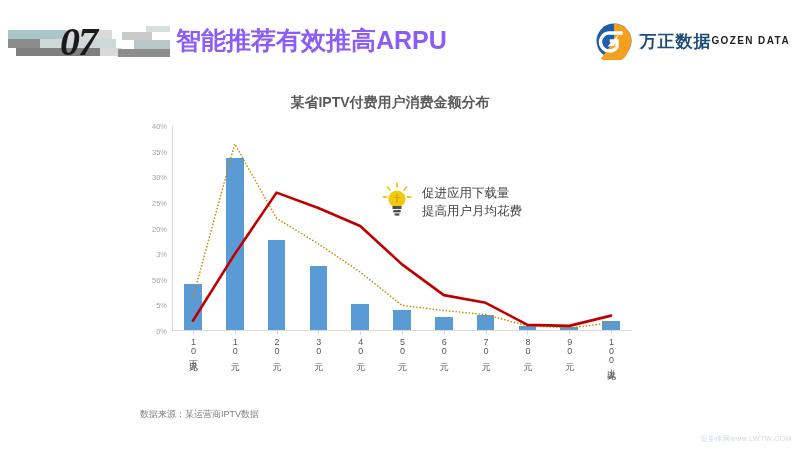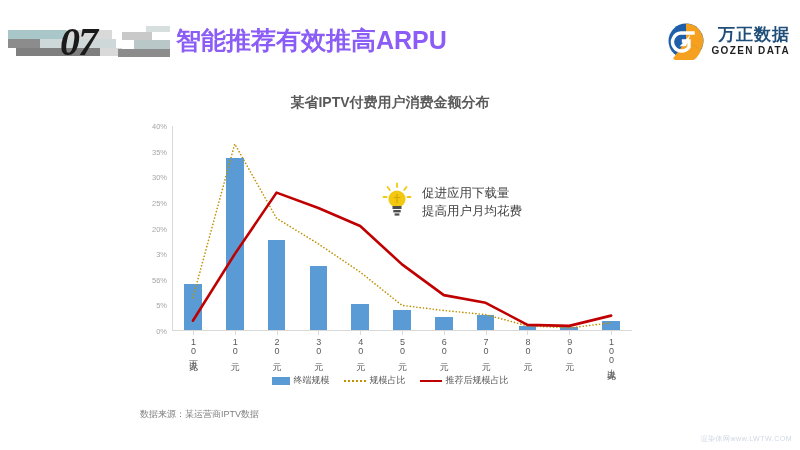--- a/index.html
+++ b/index.html
@@ -5,21 +5,21 @@
 <style>
   html,body{margin:0;padding:0;}
   body{
     width:800px;height:450px;overflow:hidden;background:#ffffff;
     font-family:"Liberation Sans","DejaVu Sans",sans-serif;
     position:relative;
   }
   .slide{position:absolute;inset:0;background:#fff;}
 
   
-  .header{position:absolute;left:0;top:0;width:800px;height:78px;text-align:right;}
+  .header{position:absolute;left:0;top:0;width:800px;height:78px;}
   .deco{position:absolute;}
   .d1{left:8px;top:30px;width:58px;height:9px;background:#a9c6c8;}
   .d2{left:66px;top:30px;width:46px;height:9px;background:#d9d9d9;}
   .d3{left:8px;top:39px;width:32px;height:9px;background:#8c8c8c;}
   .d4{left:40px;top:39px;width:76px;height:9px;background:#cfd8d8;}
   .d5{left:16px;top:48px;width:84px;height:8px;background:#7f7f7f;}
   .d6{left:100px;top:48px;width:22px;height:8px;background:#d9d9d9;}
 
   .num{position:absolute;left:60px;top:18px;font-size:40px;font-weight:bold;
        font-style:italic;color:#1a1a1a;letter-spacing:-2px;
@@ -29,21 +29,21 @@
   .d8{position:absolute;left:134px;top:40px;width:36px;height:9px;background:#b9c7c9;}
   .d9{position:absolute;left:118px;top:49px;width:52px;height:8px;background:#8c8c8c;}
   .d10{position:absolute;left:146px;top:26px;width:24px;height:6px;background:#d6dede;}
 
   .htitle{position:absolute;left:176px;top:24px;font-size:25px;font-weight:bold;
           color:#8b5cf6;letter-spacing:0px;white-space:nowrap;}
 
   
   .logo{position:absolute;right:10px;top:20px;height:42px;display:flex;align-items:center;gap:6px;}
   .logo-mark{width:38px;height:38px;position:relative;flex:0 0 auto;}
-  .logo-txt{display:flex;flex-direction:column;line-height:1;}
+  .logo-txt{display:flex;flex-direction:row;line-height:1;}
   .logo-cn{font-size:17px;font-weight:bold;color:#1f4e79;letter-spacing:1px;}
   .logo-en{font-size:10px;font-weight:bold;color:#1f1f1f;letter-spacing:1.4px;margin-top:3px;}
 
   
   .chart{position:absolute;left:120px;top:86px;width:540px;height:320px;}
   .chart-title{position:absolute;left:0;top:8px;width:540px;text-align:center;
                font-size:14px;color:#595959;font-weight:bold;}
 
   .plot{position:absolute;left:52px;top:40px;width:460px;height:205px;}
   .axis-y-label{position:absolute;right:100%;margin-right:5px;font-size:7.5px;color:#a6a6a6;
@@ -168,34 +168,20 @@
           <div class="xlab" style="left: 313.636px;">70元</div>
           <div class="tick" style="left: 355.455px;"></div>
           <div class="xlab" style="left: 355.455px;">80元</div>
           <div class="tick" style="left: 397.273px;"></div>
           <div class="xlab" style="left: 397.273px;">90元</div>
           <div class="tick" style="left: 439.091px;"></div>
           <div class="xlab" style="left: 439.091px;">100元以上</div>
         </div>
     </div>
 
-    <div class="legend" id="legend">
-        <div class="lg">
-          <span class="sw-bar"></span>
-          <span>终端规模</span>
-        </div>
-        <div class="lg">
-          <span class="sw-dot"></span>
-          <span>规模占比</span>
-        </div>
-        <div class="lg">
-          <span class="sw-line"></span>
-          <span>推荐后规模占比</span>
-        </div>
-      </div>
   </div>
 
   <div class="callout">
     <div class="bulb">
       <svg width="30" height="38" viewBox="0 0 30 38">
         <g stroke="#f2c811" stroke-width="1.8" stroke-linecap="round">
           <line x1="15" y1="1.5" x2="15" y2="5"></line>
           <line x1="5.5" y1="5" x2="7.8" y2="8"></line>
           <line x1="24.5" y1="5" x2="22.2" y2="8"></line>
           <line x1="1.5" y1="15" x2="4.5" y2="15"></line>

